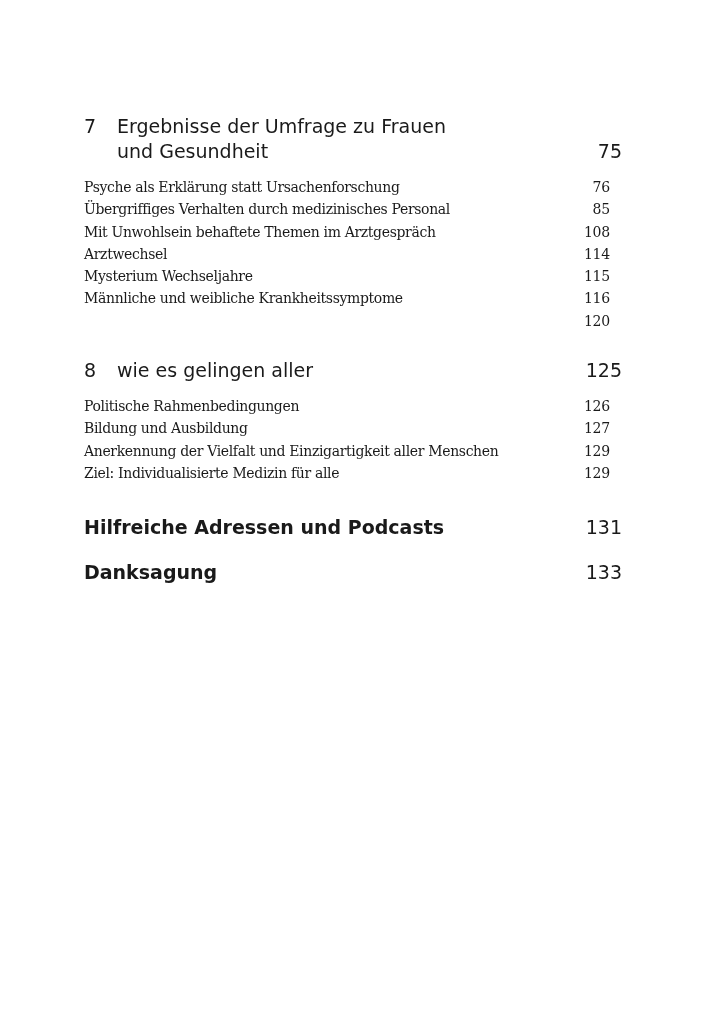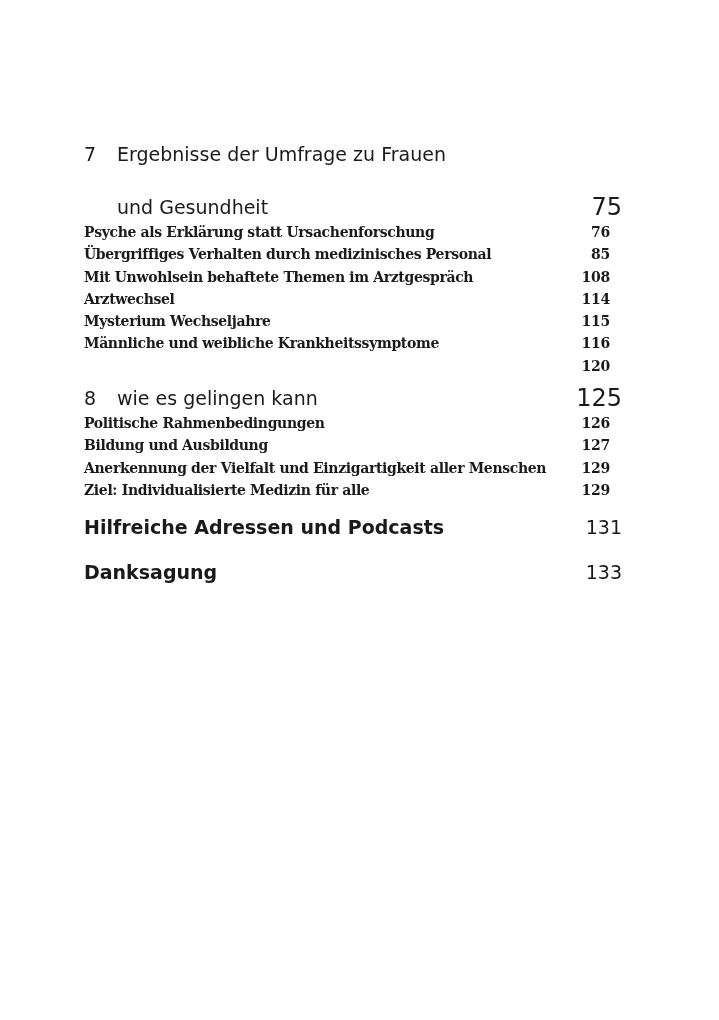--- a/index.html
+++ b/index.html
@@ -2,23 +2,23 @@
 <html><head>
 <meta charset="utf-8">
 <style>
   html, body { margin: 0; padding: 0; background: #ffffff; }
   body { width: 719px; height: 1020px; position: relative; overflow: hidden; color: #1a1a1a; }
   .page { position: absolute; left: 84px; top: 0; width: 538px; }
   .chapter { position: absolute; left: 0; width: 538px; }
   .ch-head { position: relative; font-family: "DejaVu Sans", sans-serif; font-size: 19px; line-height: 25px; color: #1a1a1a; }
   .ch-num { position: absolute; left: 0; top: 0; }
   .ch-title { padding-left: 33px; width: 400px; }
-  .ch-title span { display: block; white-space: nowrap; margin-top: 28px; }
-  .ch-page { position: absolute; right: 0; bottom: 0; font-family: "DejaVu Sans", sans-serif; font-size: 24px; }
-  .entries { margin-top: 1px; font-weight: bold; }
+  .ch-title span { display: block; white-space: nowrap; }
+  .ch-page { position: absolute; right: 0; bottom: 0; font-family: "DejaVu Sans", sans-serif; font-size: 19px; }
+  .entries { margin-top: 12px; }
   .entry { position: relative; font-family: "DejaVu Serif", serif; font-size: 14px; line-height: 22.3px; height: 22.3px; white-space: nowrap; letter-spacing: -0.35px; }
   .entry .e-title { position: absolute; left: 0; }
   .entry .e-page { position: absolute; right: 12px; letter-spacing: -0.2px; }
   .solo { position: absolute; left: 0; width: 538px; font-family: "DejaVu Sans", sans-serif; font-size: 19px; line-height: 25px; }
   .solo .s-title { position: absolute; left: 0; white-space: nowrap; font-weight: bold; }
   .solo .s-page { position: absolute; right: 0; }
 </style>
 </head>
 <body>
 
@@ -61,21 +61,21 @@
       <div class="entry">
           <span class="e-page">120</span>
         </div>
     </div>
   </div>
 
   <div class="chapter" style="top:358px;">
     <div class="ch-head">
       <span class="ch-num">8</span>
       <div class="ch-title">
-        <span>wie es gelingen kann</span>
+        <span>wie es gelingen aller</span>
       </div>
       <span class="ch-page">125</span>
     </div>
     <div class="entries">
       <div class="entry">
           <span class="e-title">Politische Rahmenbedingungen</span>
           <span class="e-page">126</span>
         </div>
       <div class="entry">
           <span class="e-title">Bildung und Ausbildung</span>

